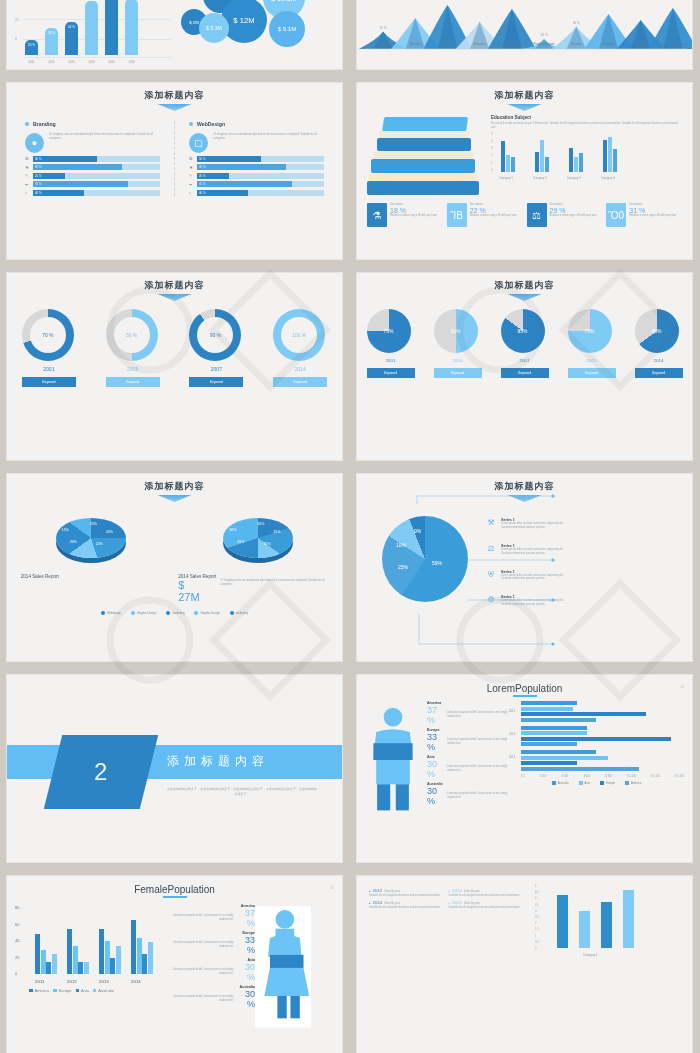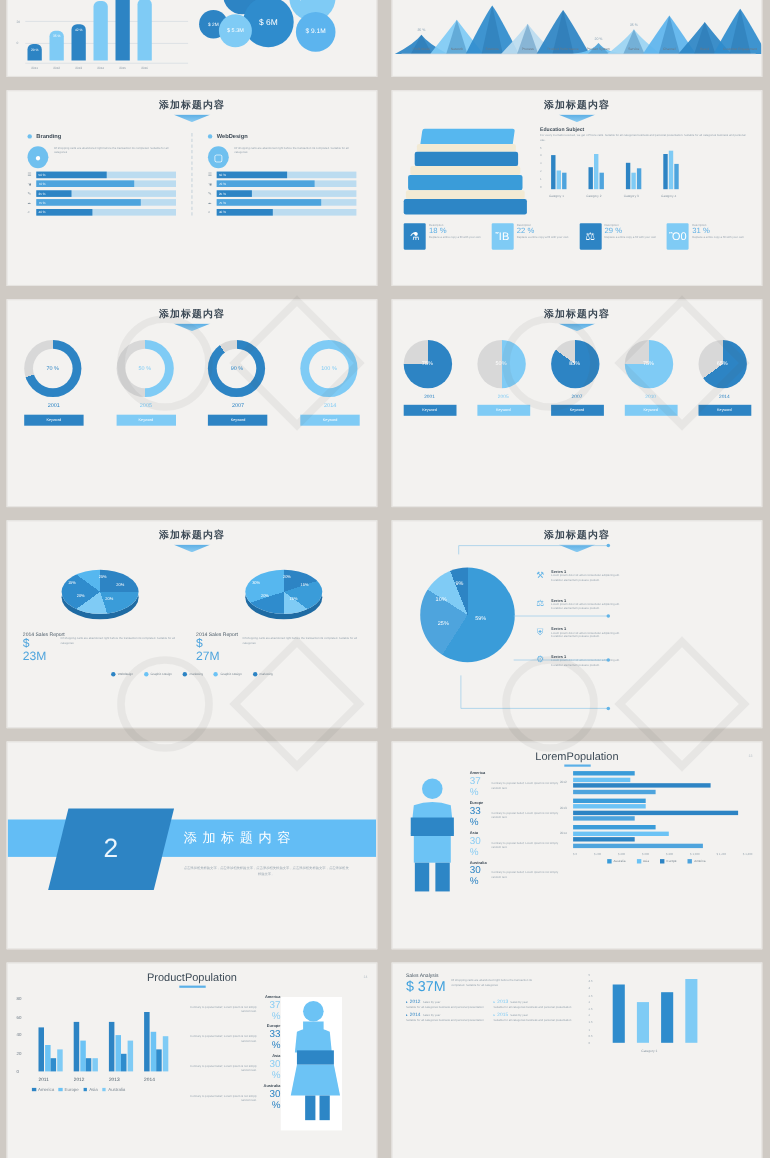--- a/index.html
+++ b/index.html
@@ -171,21 +171,21 @@
           <div>2015</div>
           <div>2016</div>
         </div>
     </div>
     <div class="bubbles" id="s1bub">
         <div class="bub" style="height: 26px; width: 26px; left: 4px; top: 16px; background: rgb(45, 132, 196); font-size: 4.33333px;">
           <span>$ 2M</span>
         </div>
         <div class="bub" style="height: 34px; width: 34px; left: 26px; top: -14px; background: rgb(45, 132, 196); font-size: 5.66667px;"></div>
         <div class="bub" style="height: 46px; width: 46px; left: 44px; top: 4px; background: rgb(47, 140, 205); font-size: 7.66667px;">
-          <span>$ 6M</span>
+          <span>$ 12M</span>
         </div>
         <div class="bub" style="height: 30px; width: 30px; left: 22px; top: 20px; background: rgb(127, 203, 245); font-size: 5px;">
           <span>$ 5.3M</span>
         </div>
         <div class="bub" style="height: 42px; width: 42px; left: 86px; top: -16px; background: rgb(127, 203, 245); font-size: 7px;">
           <span>$ 10.5M</span>
         </div>
         <div class="bub" style="height: 36px; width: 36px; left: 92px; top: 18px; background: rgb(92, 180, 238); font-size: 6px;">
           <span>$ 9.1M</span>
         </div>
@@ -521,24 +521,20 @@
           <div class="p3lab" style="left: 34px; top: 4px;">20%</div>
           <div class="p3lab" style="left: 50px; top: 12px;">15%</div>
           <div class="p3lab" style="left: 40px; top: 24px;">15%</div>
           <div class="p3lab" style="left: 14px; top: 22px;">20%</div>
           <div class="p3lab" style="left: 6px; top: 10px;">30%</div>
         </div>
       </div>
     <div style="display:flex;justify-content:space-around;padding:16px 10px 0" id="s7rep">
         <div style="width: 150px;">
           <div class="rep-h">2014 Sales Report</div>
-          <div style="display: flex; gap: 4px; align-items: flex-start;">
-            <div class="rep-v">$ 23M</div>
-            <div class="tiny">Of shopping carts are abandoned right before the transaction its completed. Suitable for all categories</div>
-          </div>
         </div>
         <div style="width: 150px;">
           <div class="rep-h">2014 Sales Report</div>
           <div style="display: flex; gap: 14px; align-items: flex-start;">
             <div class="rep-v">$ 27M</div>
             <div class="tiny">Of shopping carts are abandoned right before the transaction its completed. Suitable for all categories</div>
           </div>
         </div>
       </div>
     <div class="legend-row" id="s7leg" style="margin-top:8px">
@@ -730,21 +726,21 @@
           <div style="position: absolute; left: 0px; top: 8px; font-size: 2.8px; color: rgb(139, 153, 164);">2012</div>
           <div style="position: absolute; left: 0px; top: 31px; font-size: 2.8px; color: rgb(139, 153, 164);">2013</div>
           <div style="position: absolute; left: 0px; top: 54px; font-size: 2.8px; color: rgb(139, 153, 164);">2014</div>
         </div>
     </div>
   </div>
 
   <div class="slide">
     <div class="pg">14</div>
     <div class="pop-title">
-      <span style="font-weight:300">Product</span><span>Population</span>
+      <span style="font-weight:300">Female</span><span>Population</span>
     </div>
     <div class="pop-underline"></div>
     <div style="display:flex;padding:6px 6px 0">
       <div style="width:150px" id="s11chart">
           <div style="position: relative; height: 82px; margin-left: 14px;">
             <div style="position: absolute; bottom: 12px; display: flex; align-items: flex-end; gap: 0.5px; left: 8px;">
               <div style="width: 5px; height: 40.425px; background: rgb(45, 132, 196);"></div>
               <div style="width: 5px; height: 23.925px; background: rgb(108, 195, 245);"></div>
               <div style="width: 5px; height: 11.55px; background: rgb(47, 140, 205);"></div>
               <div style="width: 5px; height: 19.8px; background: rgb(127, 203, 245);"></div>
@@ -837,27 +833,20 @@
           <rect x="24" y="96" width="10" height="24" fill="#2d86c6"></rect>
           <rect x="38" y="96" width="10" height="24" fill="#2d86c6"></rect>
         </svg>
       </div>
     </div>
   </div>
 
   <div class="slide">
     <div class="cwp-body">
       <div style="width:160px">
-        <div style="display:flex;gap:5px">
-          <div>
-            <div class="rep-h">Sales Analysis</div>
-            <div style="font-size:13px;color:#3ea0dd;font-weight:300">$ 37M</div>
-          </div>
-          <div class="tiny" style="padding-top:6px;width:74px">Of shopping carts are abandoned right before the transaction its completed. Suitable for all categories</div>
-        </div>
         <div class="bullet-grid" id="s12b">
             <div class="bullet">
               <div style="display: flex; gap: 2px; align-items: baseline;">
                 <span style="font-size: 3px; color: rgb(45, 132, 196);">▸</span>
                 <span class="bullet-h" style="color: rgb(45, 132, 196);">2012</span>
                 <span class="tiny">Sales By year</span>
               </div>
               <div class="tiny">Suitable for all categories business and personal presentation</div>
             </div>
             <div class="bullet">

